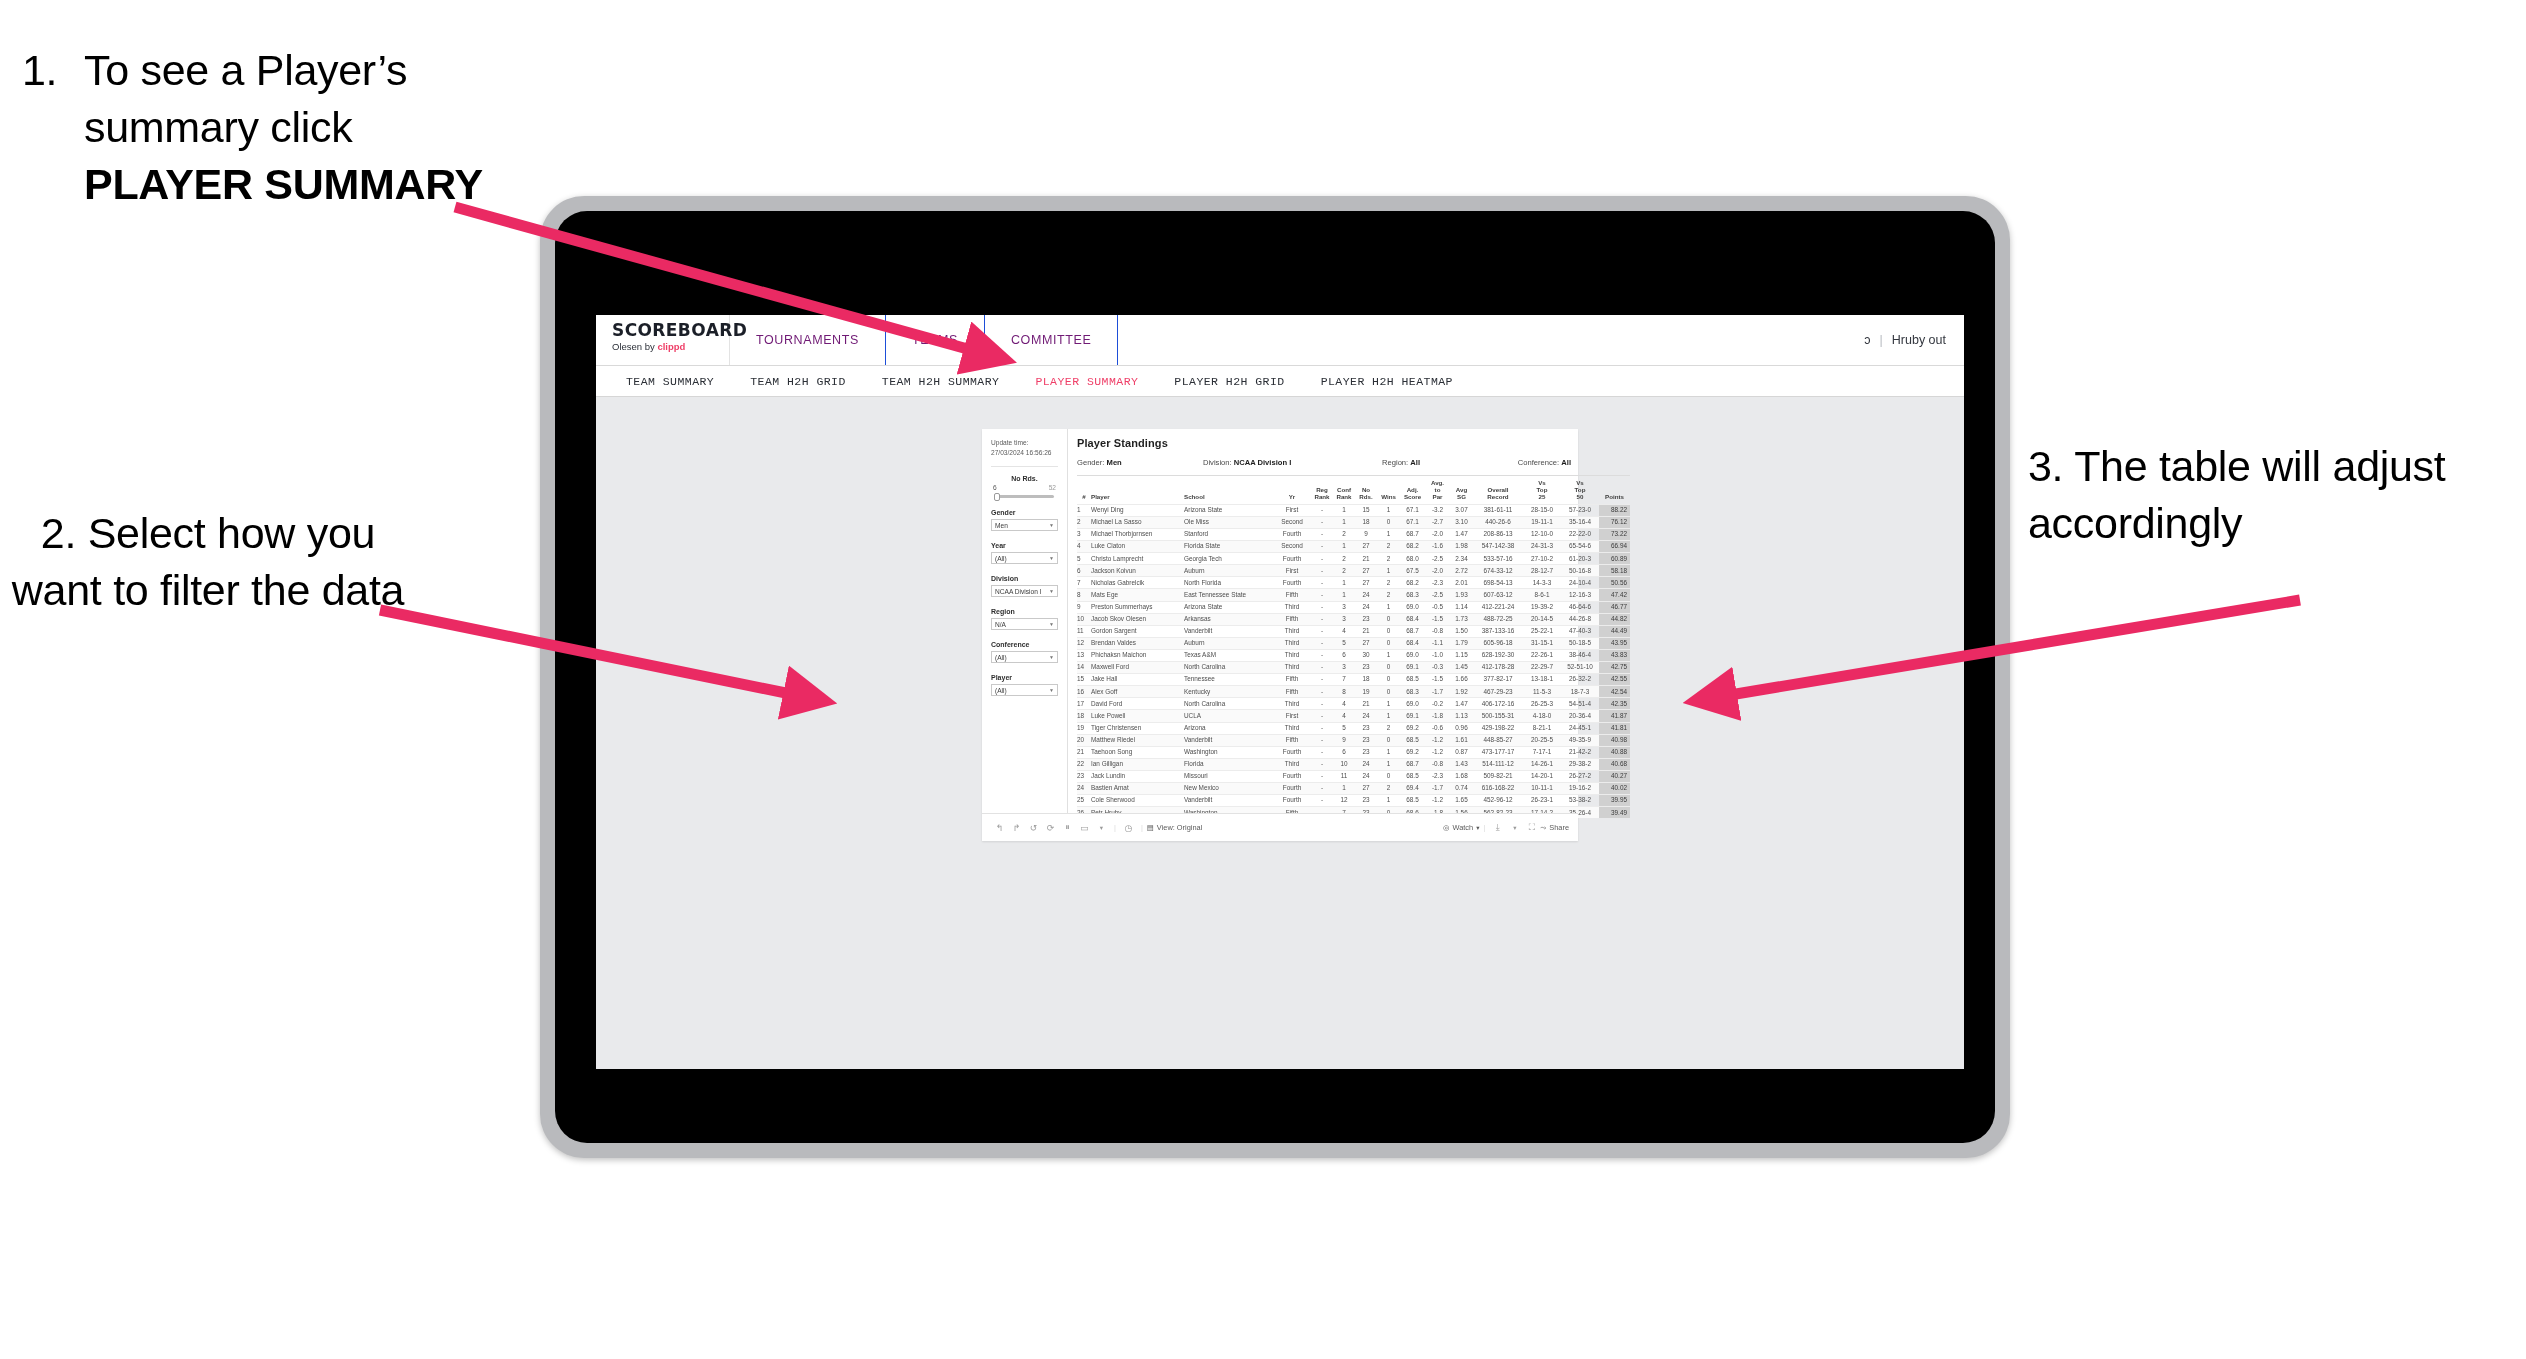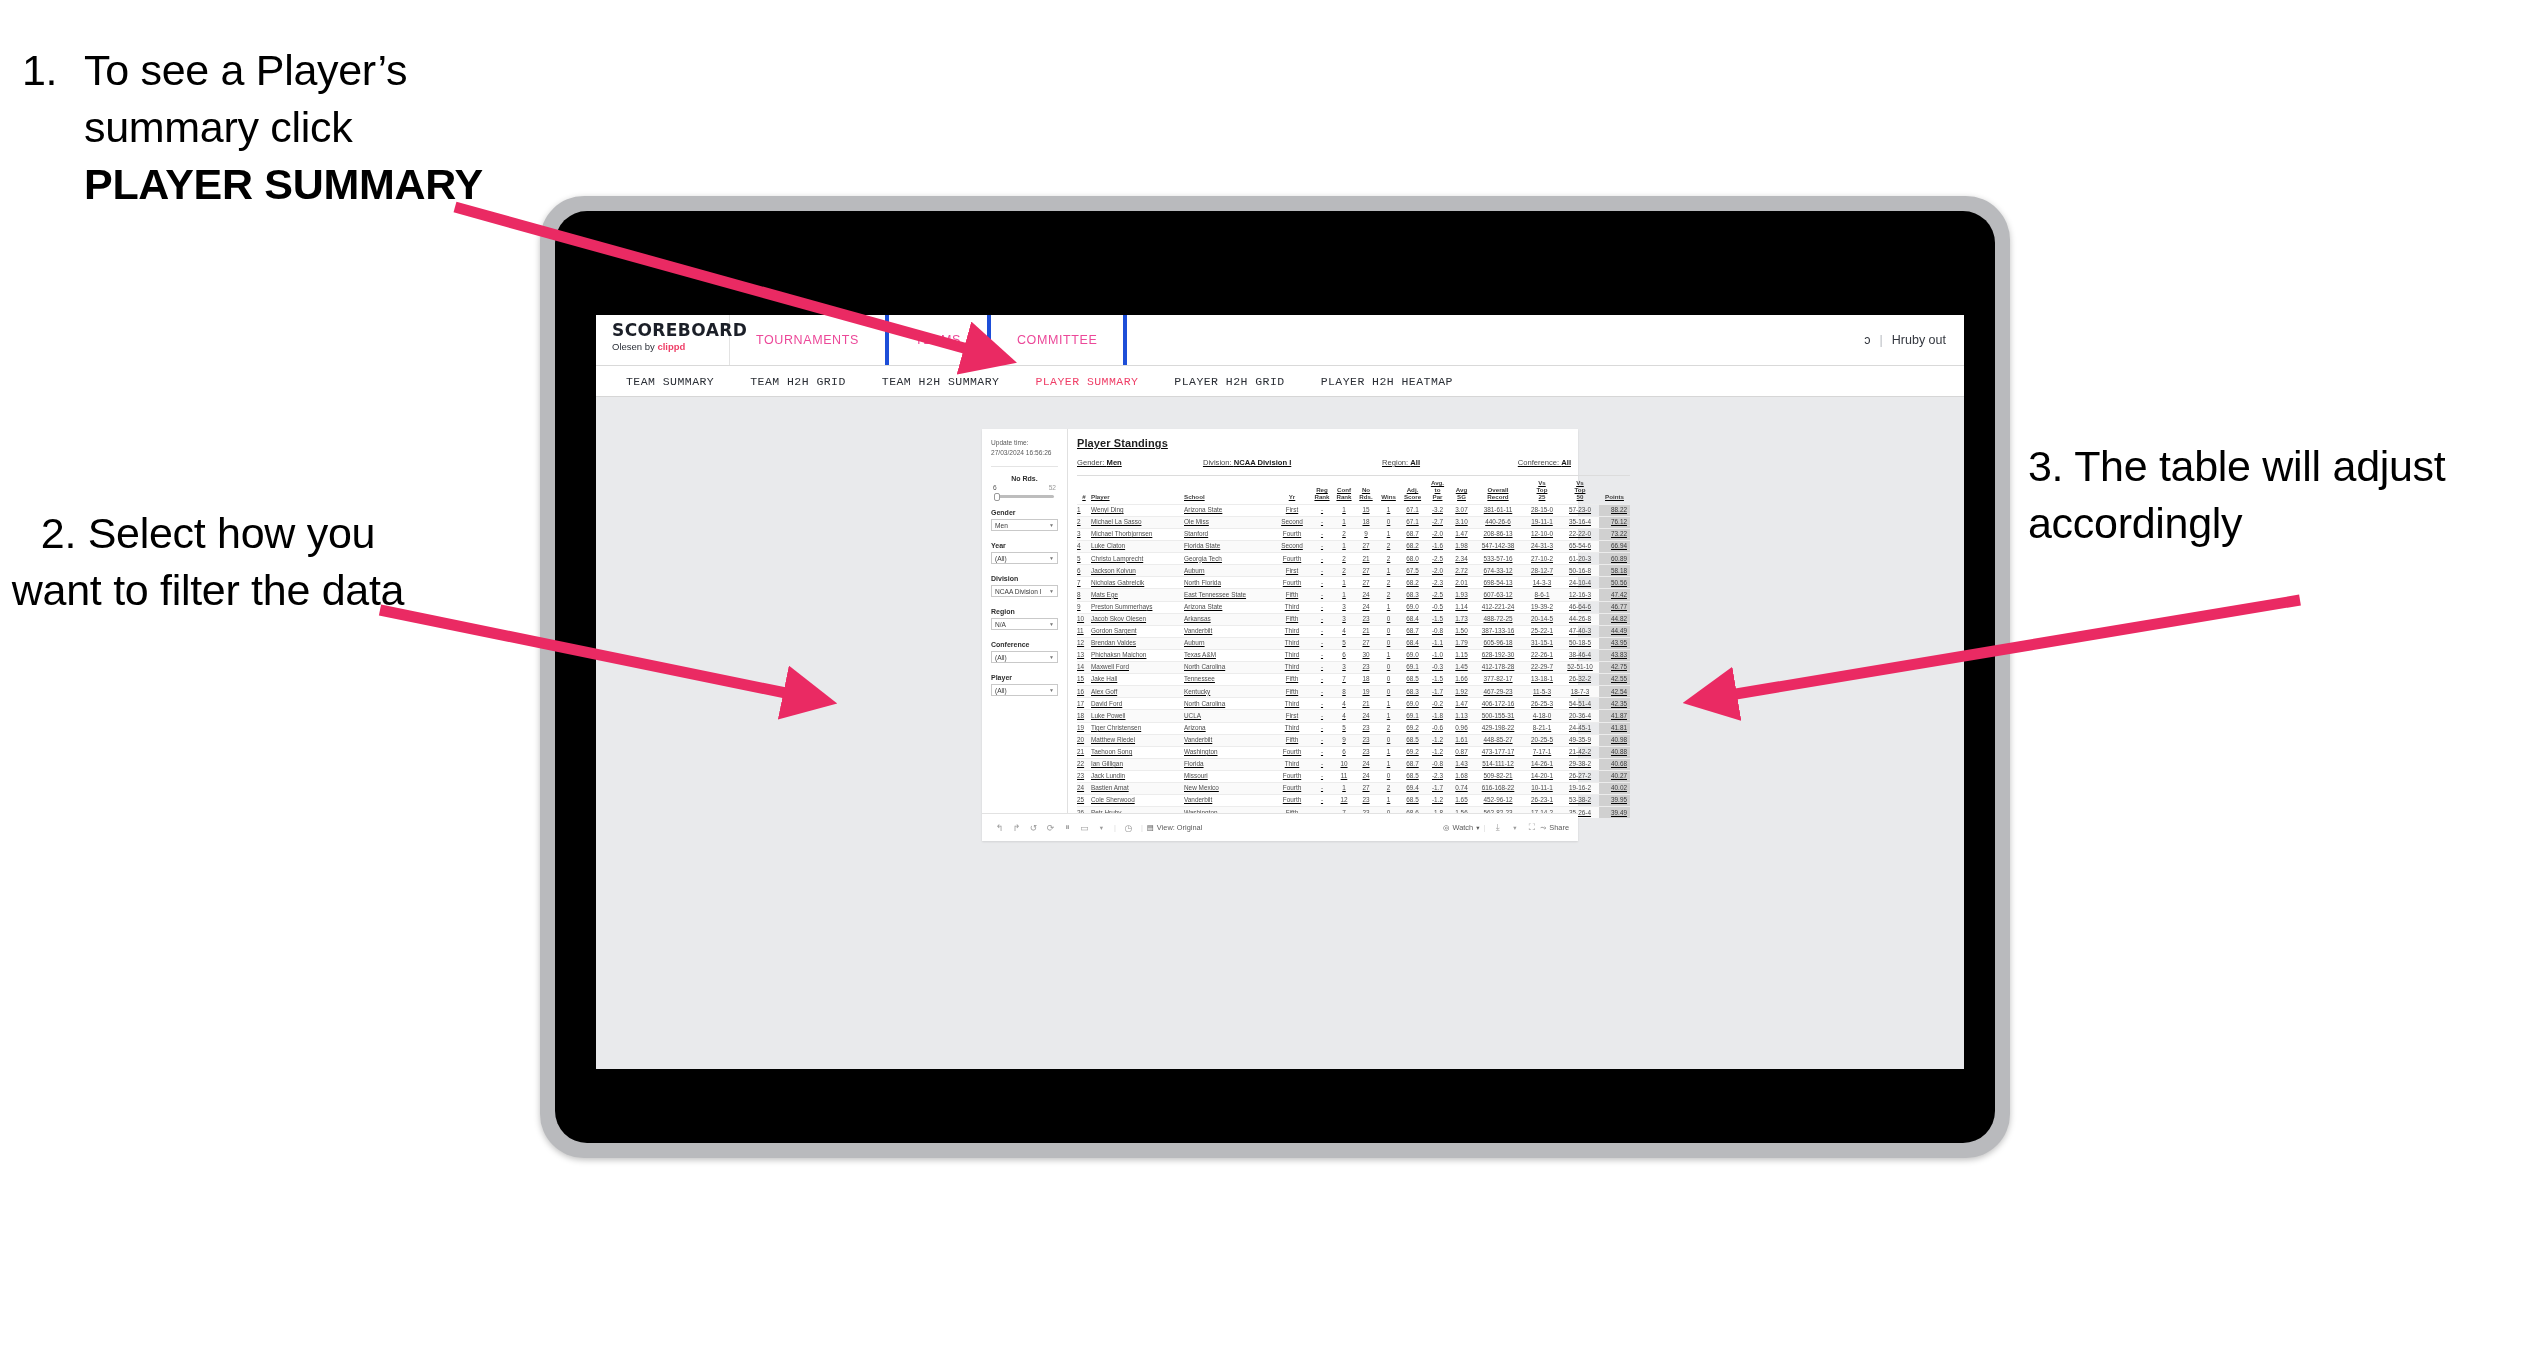--- a/index.html
+++ b/index.html
@@ -79,22 +79,22 @@
   }
   .logo-sub {
     font-size: 9.5px; color: #2b2f38; margin-top: 3px; line-height:1;
   }
   .logo-sub .brand { color: #ef3f68; font-weight: 700; }
   .topnav-item {
     display: flex; align-items: center;
     padding: 0 26px;
     font-size: 12.5px;
     letter-spacing: 0.6px;
-    color: #ec4899;
-    border-right: 4px solid #1d4ed8;
+    color: #701a75;
+    border-right: 1px solid #1d4ed8;
     cursor: pointer;
   }
   #header-right {
     margin-left: auto;
     display: flex; align-items: center; gap: 9px;
     padding-right: 18px;
     font-size: 12.5px; color: #33373f;
   }
   #header-right .sep { color: #b9bcc2; }
 
@@ -155,21 +155,21 @@
   .slider-title { font-size: 7px; font-weight:700; text-align:center; color:#2e2e2e; margin-bottom:2px; }
   .slider-vals { display:flex; justify-content:space-between; font-size:6.6px; color:#555; padding: 0 2px; }
   .slider-vals .mx { color:#9a9a9a; }
   .slider-track { position:relative; height:3px; background:#bdbdbd; border-radius:2px; margin: 4px 4px 0 4px; }
   .slider-knob {
     position:absolute; left:-1px; top:-2.5px; width:6px; height:8px;
     background:#fff; border:1px solid #9a9a9a; border-radius:2px;
   }
 
   
-  #sheet { flex:1; display:flex; flex-direction:column; min-width:0; padding: 8px 7px 0 9px; text-decoration: underline; }
+  #sheet { flex:1; display:flex; flex-direction:column; min-width:0; padding: 8px 7px 0 9px; }
   #sheet-title { font-size: 11px; font-weight: 700; color:#1f1f1f; margin-bottom: 9px; letter-spacing:0.1px; }
   #filterbar { display:flex; font-size: 7.6px; color:#4a4a4a; padding-bottom: 8px; }
   #filterbar .fb { white-space:nowrap; }
   #filterbar .fb b { color:#1c1c1c; font-weight:700; }
   #filterbar .fb:nth-child(1){ width: 128px; }
   #filterbar .fb:nth-child(2){ width: 182px; }
   #filterbar .fb:nth-child(3){ width: 138px; }
 
   table { border-collapse: collapse; width:100%; table-layout: fixed; }
   thead th {

